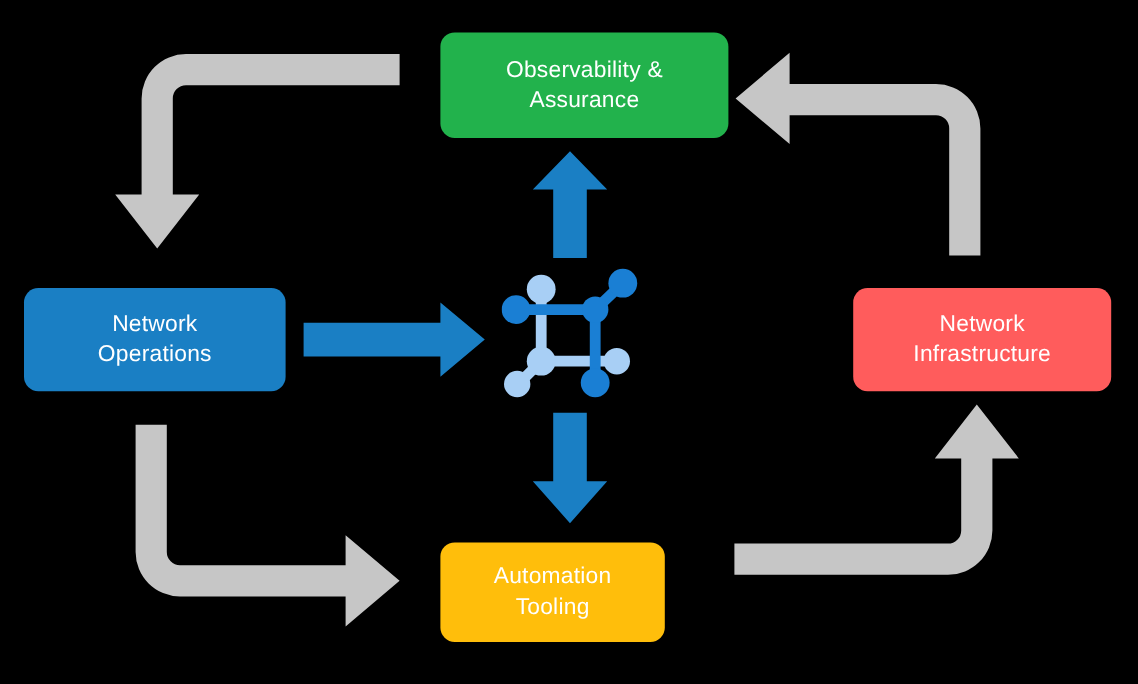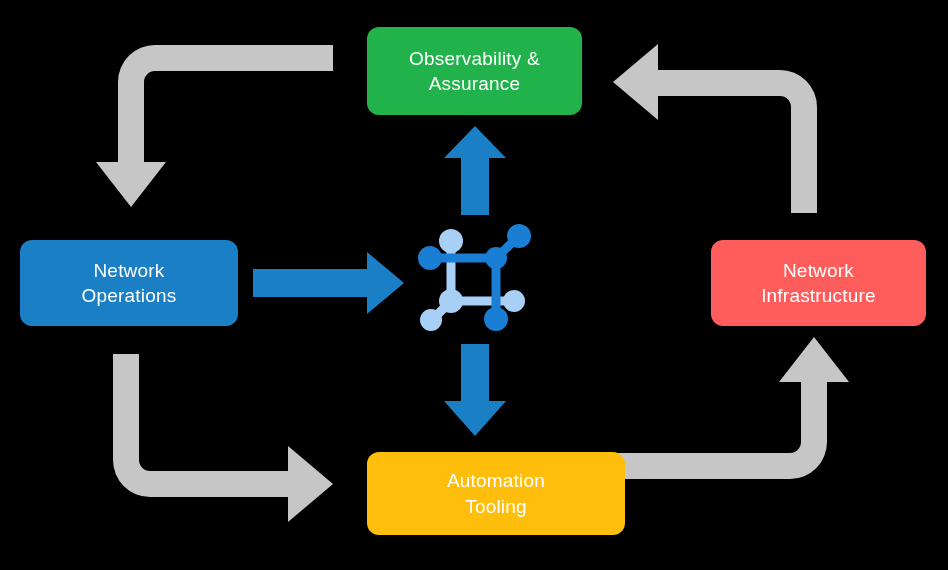--- a/index.html
+++ b/index.html
@@ -29,39 +29,39 @@
     font-weight: 400;
     line-height: 1.32;
     letter-spacing: 0.2px;
     box-sizing: border-box;
     padding: 6px 10px;
     white-space: pre-line;
   }
   #box-observability {
     left: 367px;
     top: 27px;
-    width: 215px;
+    width: 240px;
     height: 88px;
   }
   #box-network-operations {
     left: 20px;
     top: 240px;
     width: 218px;
     height: 86px;
   }
   #box-network-infrastructure {
     left: 711px;
     top: 240px;
     width: 215px;
     height: 86px;
   }
   #box-automation-tooling {
     left: 367px;
     top: 452px;
-    width: 258px;
+    width: 187px;
     height: 83px;
     text-align: center;
   }
   .svg-layer {
     position: absolute;
     left: 0;
     top: 0;
     width: 948px;
     height: 570px;
   }

